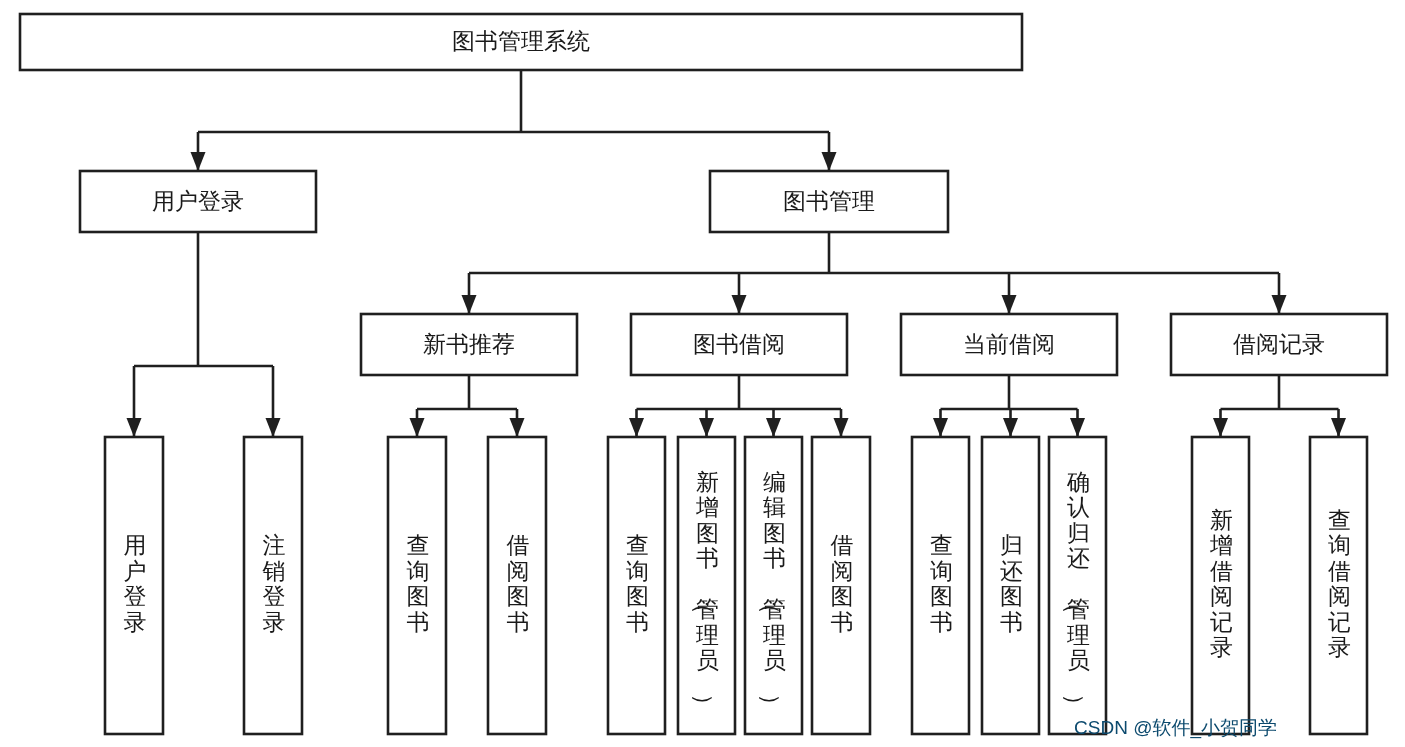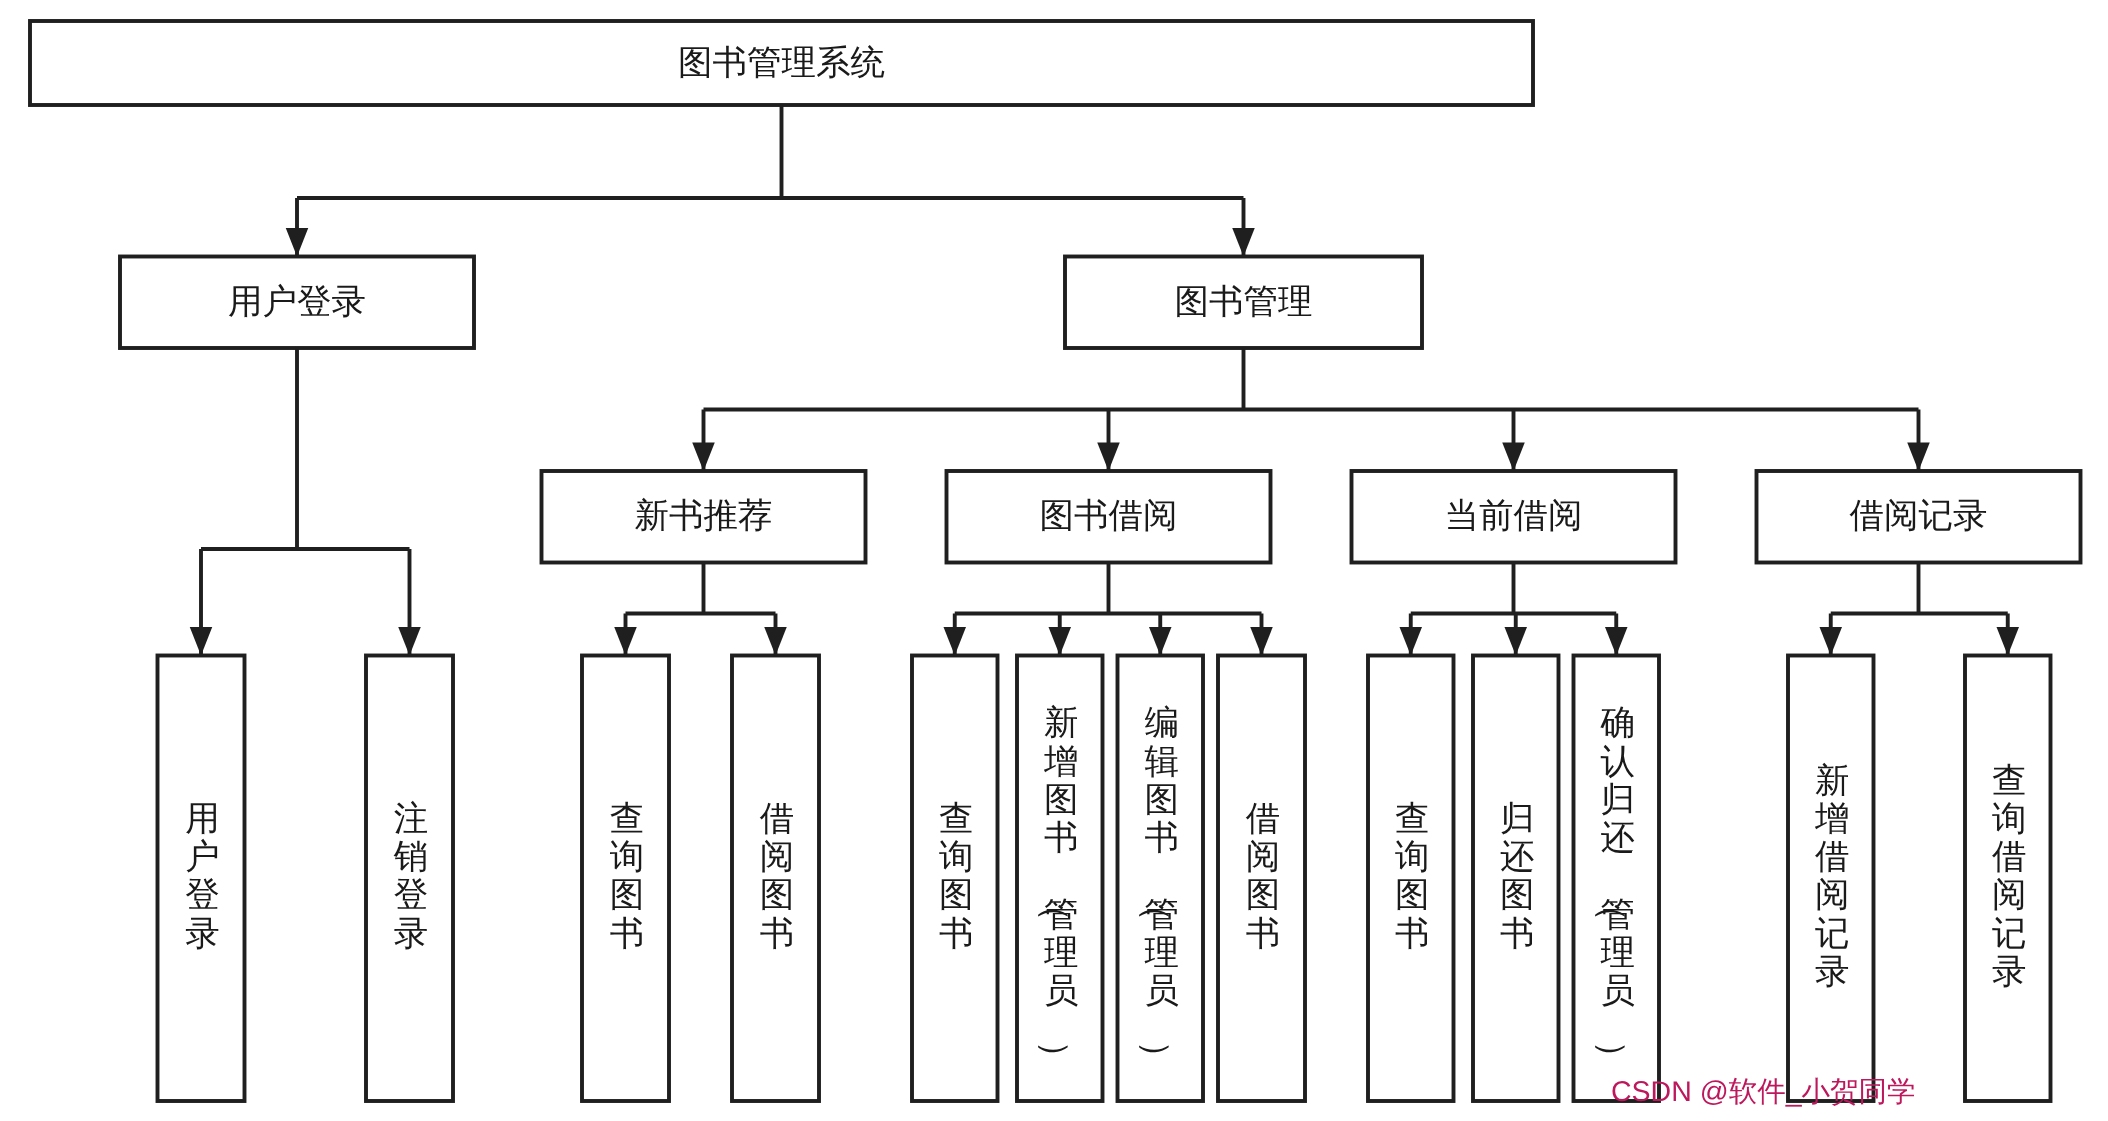--- a/index.html
+++ b/index.html
@@ -43,21 +43,21 @@
     font-size: 23px;
     text-anchor: middle;
     dominant-baseline: middle;
   }
   .watermark {
     position: absolute;
     right: 12px;
     bottom: 6px;
     font-family: "Liberation Sans", "DejaVu Sans", sans-serif;
     font-size: 19px;
-    color: #be185d;
+    color: #0c4a6e;
     white-space: nowrap;
     pointer-events: none;
   }
 </style>
 </head>
 <body>
 
 <div id="diagram-root">
   <svg id="diagram-svg" width="1405" height="747" viewBox="0 0 1405 747" xmlns="http://www.w3.org/2000/svg">
     <g id="edges-layer">

